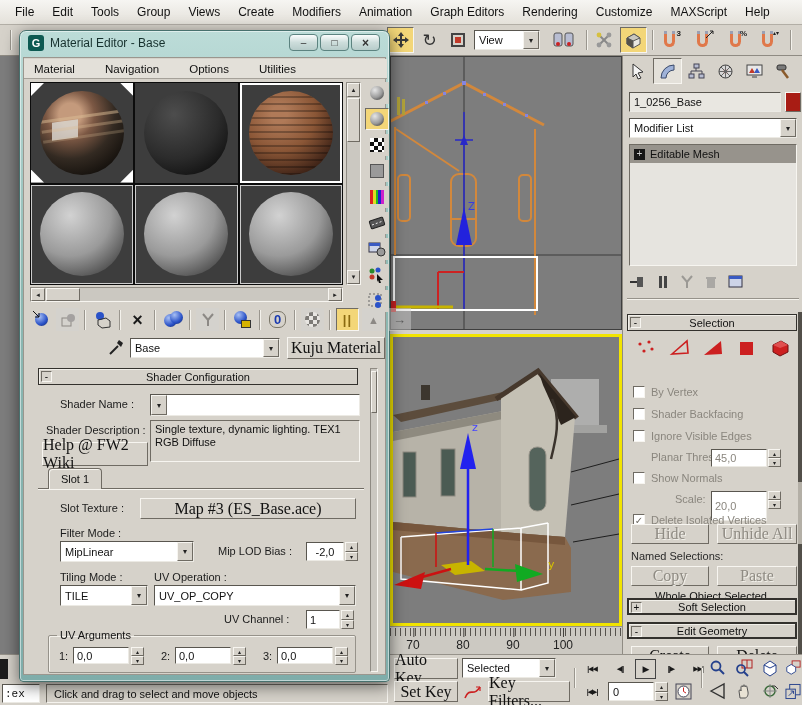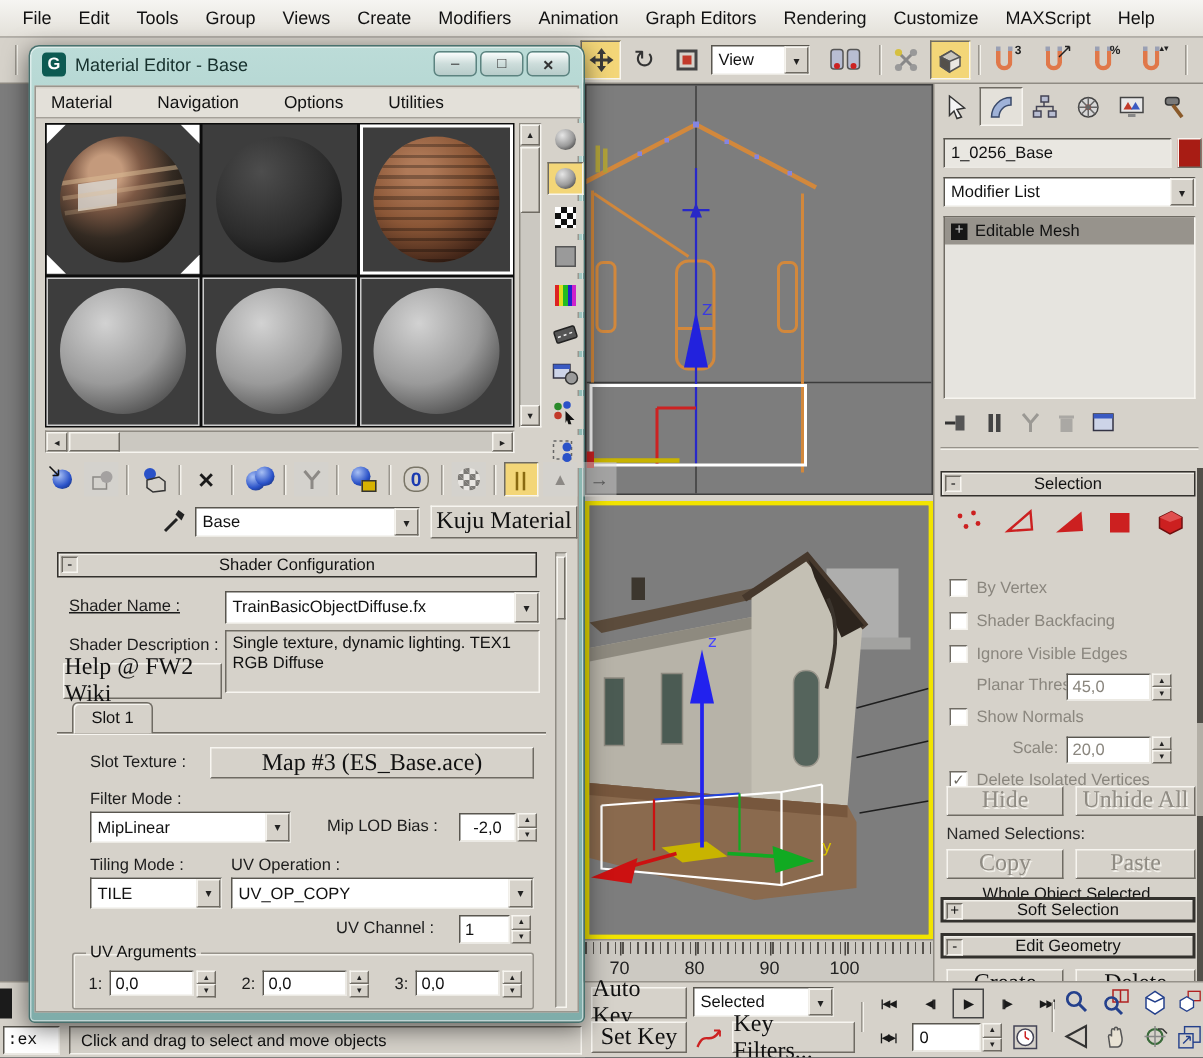--- a/index.html
+++ b/index.html
@@ -422,21 +422,21 @@
       <span>▴</span>
         <span>▾</span>
     </div>
     <div class="cbrow" style="left:10px;top:416px;">
       <span class="cbox"><span class="ck">✓</span></span>
       <span>Show Normals</span>
     </div>
     <div class="cbrow" style="left:52px;top:437px;">
       <span>Scale:</span>
     </div>
-    <div class="dfield abs" style="left:88px;top:435px;width:56px;height:18px;text-align:right;">
+    <div class="dfield abs" style="left:88px;top:435px;width:56px;height:30px;text-align:right;">
       <span>20,0</span>
     </div>
     <div class="spin abs" style="left:145px;top:435px;height:18px;">
       <span>▴</span>
         <span>▾</span>
     </div>
     <div class="cbrow" style="left:10px;top:458px;">
       <span class="cbox checked"><span class="ck">✓</span></span>
       <span>Delete Isolated Vertices</span>
     </div>
@@ -769,23 +769,22 @@
     <div class="btn abs" style="left:267px;top:306px;width:98px;height:22px;">
       <span>Kuju Material</span>
       </div>
 
     <div id="me-params">
       <div class="rollout" style="left:10px;top:4px;width:320px;">
         <span class="pm">-</span>
         <span>Shader Configuration</span>
       </div>
 
-      <div class="lbl" style="left:18px;top:34px;text-decoration:underline;">Shader Name :</div>
+      <div class="lbl" style="left:32px;top:34px;">Shader Name :</div>
       <div class="combo abs" style="left:122px;top:30px;width:210px;height:22px;">
-        <span class="cval">TrainBasicObjectDiffuse.fx</span>
         <span class="carr">▾</span>
       </div>
 
       <div class="lbl" style="left:18px;top:60px;">Shader Description :</div>
       <div class="sunken abs" style="left:122px;top:56px;width:210px;height:42px;background:#d6d2ca;padding:2px 4px;line-height:13px;">
         <span>Single texture, dynamic lighting. TEX1 RGB Diffuse</span>
       </div>
 
       <div class="btn abs" style="left:14px;top:78px;width:106px;height:24px;">
         <span>Help @ FW2 Wiki</span>

